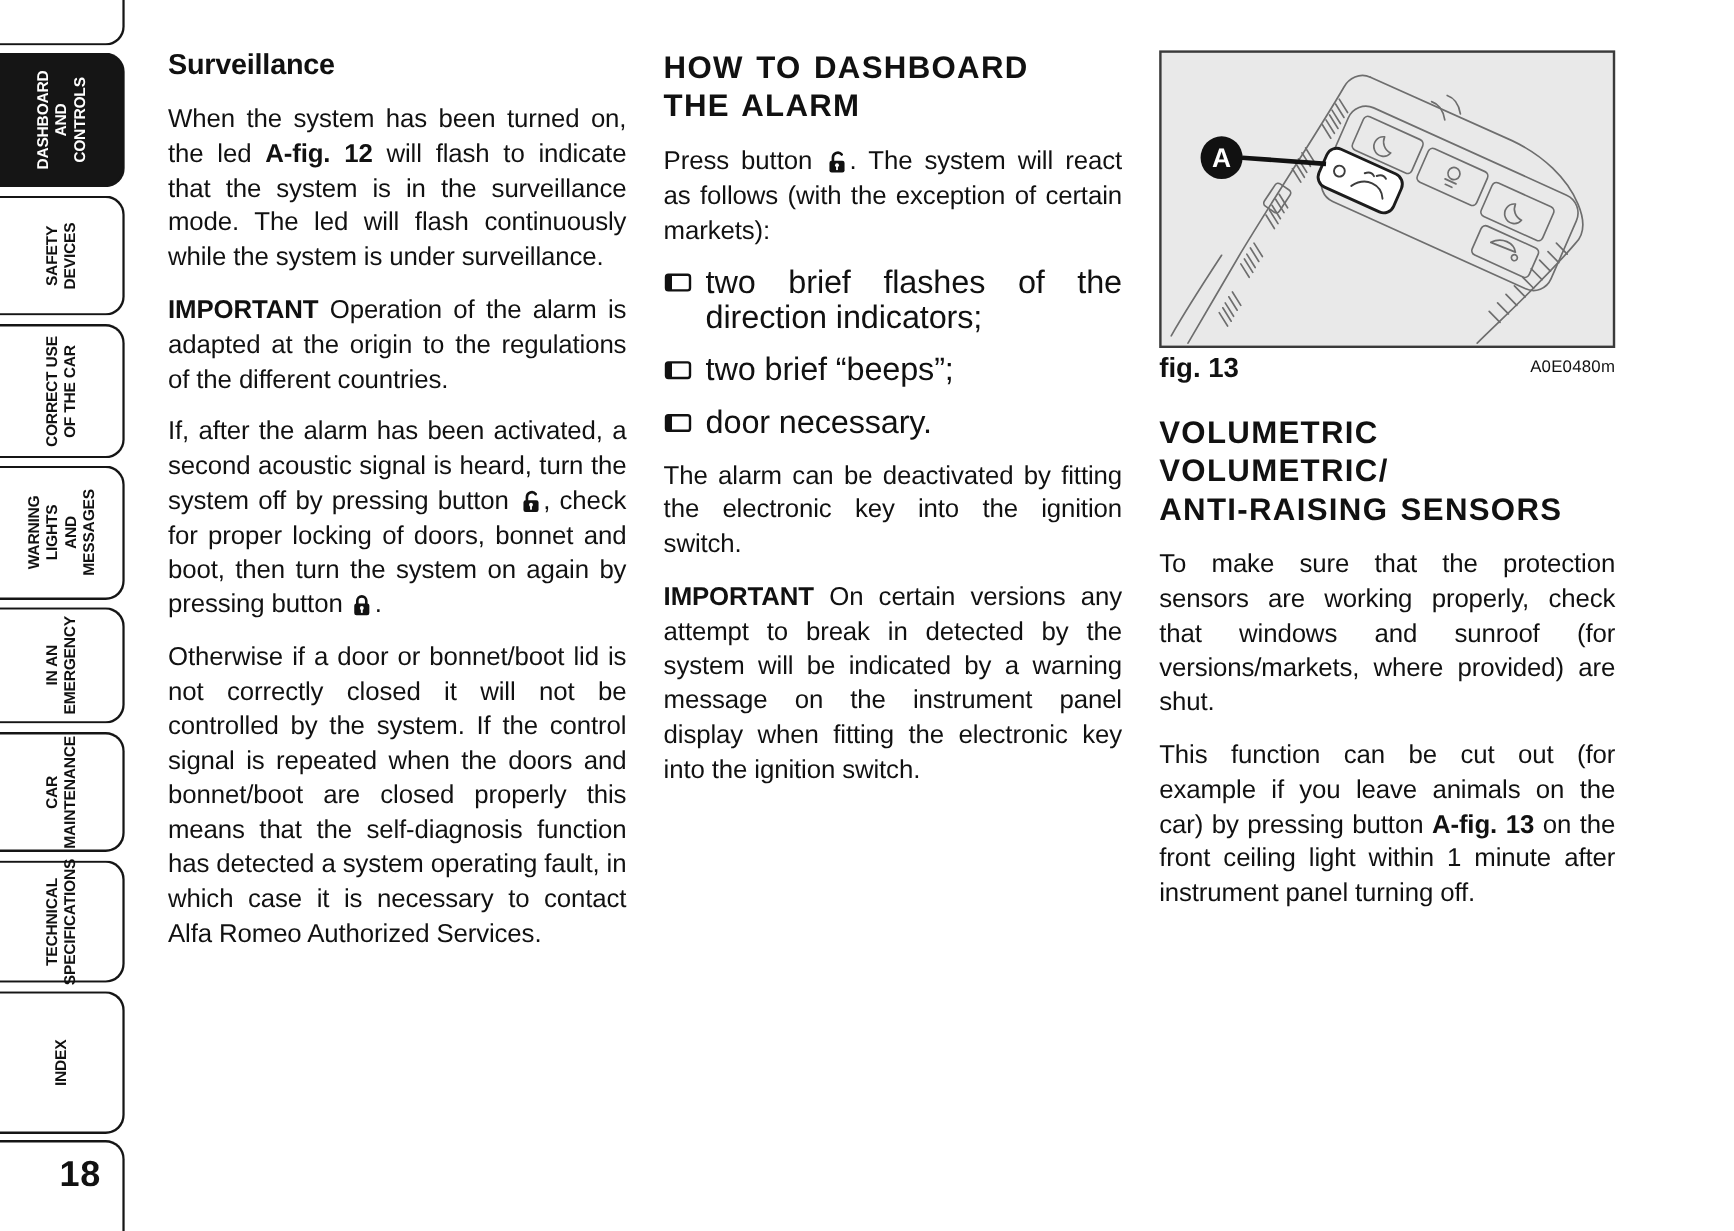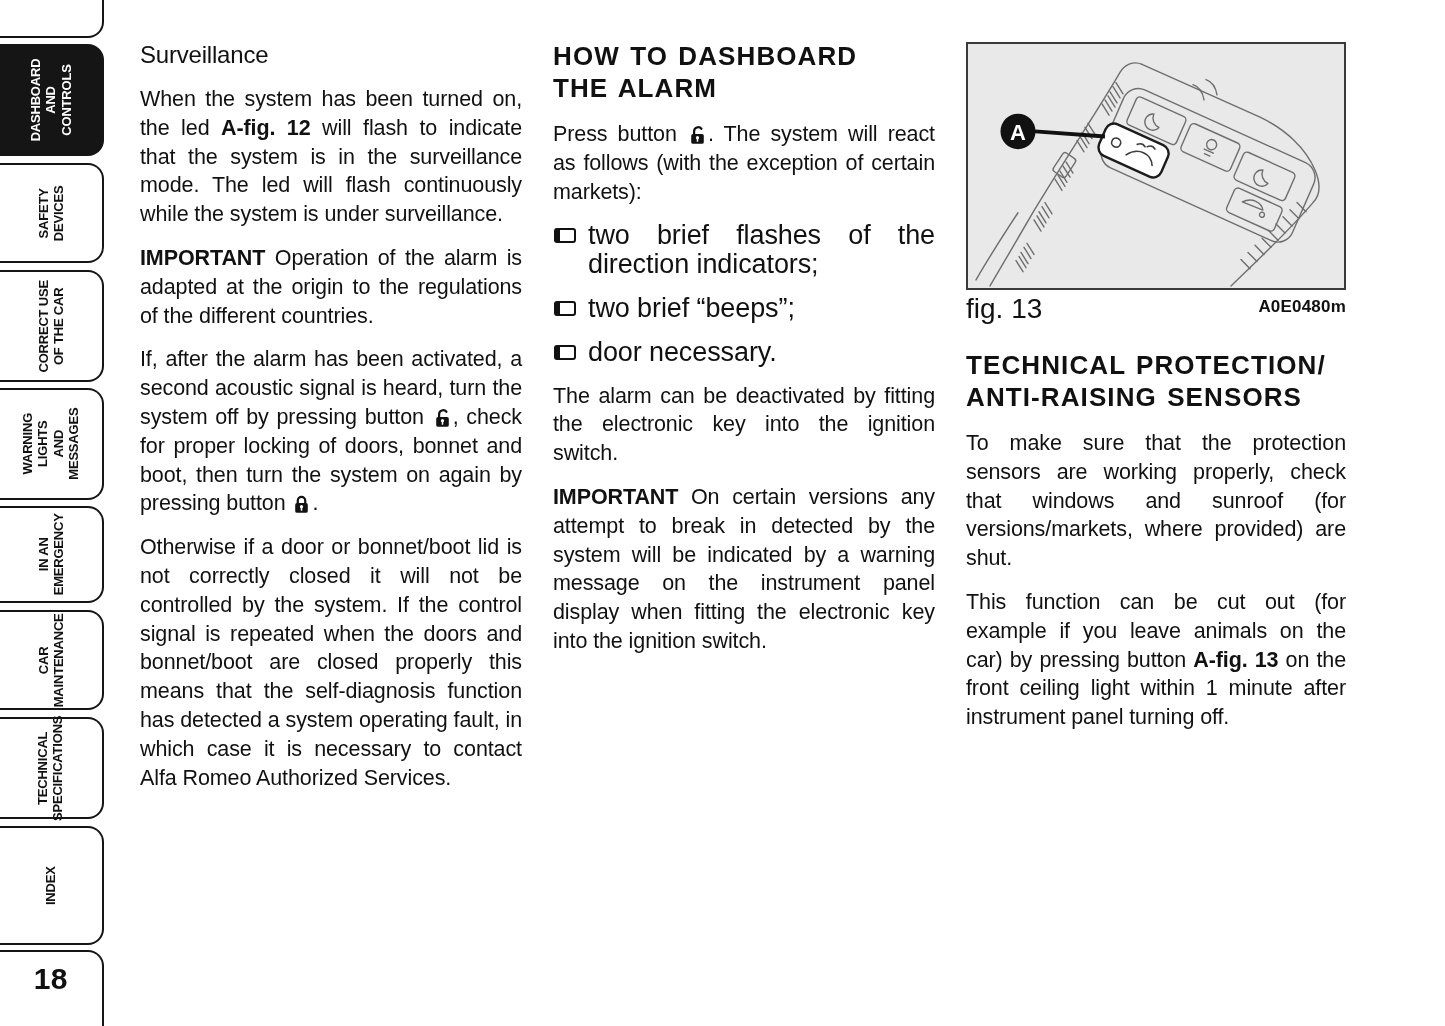--- a/index.html
+++ b/index.html
@@ -15,48 +15,48 @@
   #tab-stub{top:-66px;height:104px;}
   #tab-1{top:44px;height:112px;}
   #tab-2{top:163px;height:100px;}
   #tab-3{top:270px;height:112px;}
   #tab-4{top:388px;height:112px;}
   #tab-5{top:506px;height:97px;}
   #tab-6{top:610px;height:100px;}
   #tab-7{top:717px;height:102px;}
   #tab-8{top:826px;height:119px;}
   #tab-page{top:950px;height:120px;align-items:flex-start;justify-content:flex-end;}
-  #tab-page .pagenum{font-weight:bold;font-size:30px;padding:10px 34px 0 0;letter-spacing:0.5px;}
+  #tab-page .pagenum{font-weight:bold;font-size:30px;padding:10px 18px 0 0;letter-spacing:0.5px;}
 
   
   .col{position:absolute;top:40px;width:382px;}
   #col1{left:140px;}
   #col2{left:553px;}
   #col3{left:966px;top:42px;width:380px;}
   .col p{margin:0 0 15px;font-size:21.5px;line-height:28.8px;text-align:justify;letter-spacing:-0.1px;}
-  .h-sub{font-size:24px;font-weight:normal;line-height:29px;margin:0 0 16px;white-space:pre-line;letter-spacing:-0.2px;}
+  .h-sub{font-size:24px;font-weight:bold;line-height:29px;margin:0 0 16px;white-space:pre-line;letter-spacing:-0.2px;}
   .h-sub.mt{margin-top:27px;}
   .h-big{font-size:26px;font-weight:800;line-height:32px;letter-spacing:1.1px;word-spacing:2px;
          margin:0 0 16px;white-space:pre-line;}
   b{font-weight:bold;}
 
   
   .bullet{display:flex;margin:2px 0 15px;}
   .bmark{flex:none;width:14px;height:11px;border:2.5px solid #111;border-left-width:6px;border-radius:3px;
          margin:7px 12px 0 1px;}
   .btext{flex:1;font-size:27px;line-height:28.8px;text-align:justify;letter-spacing:-0.1px;}
 
   
   .lock{display:inline-block;vertical-align:-4px;margin:0 2px;line-height:0;}
 
   
   .figure-box{width:376px;height:244px;background:#e9e9e9;border:2px solid #3a3a3a;box-sizing:content-box;overflow:hidden;}
   .fig-cap{display:flex;justify-content:space-between;align-items:flex-start;margin-top:3px;width:380px;}
-  .fig-label{font-size:28px;}
-  .fig-code{font-size:17px;font-weight:bold;margin-top:4px;letter-spacing:0.2px;}
+  .fig-label{font-size:23px;font-weight:bold;}
+  .fig-code{font-size:14px;font-weight:normal;margin-top:4px;letter-spacing:0.2px;}
   .h-big.after-fig{margin-top:24px;}
   .thin{fill:none;stroke:#6e6e6e;stroke-width:1.4;stroke-linecap:round;stroke-linejoin:round;}
   .mid{fill:none;stroke:#3c3c3c;stroke-width:1.6;stroke-linecap:round;}
   .callout-a{fill:#fff;font-weight:bold;font-size:22px;font-family:"Liberation Sans","DejaVu Sans",sans-serif;}
 </style>
 </head>
 <body>
 
 <div id="page">
 
@@ -183,19 +183,19 @@
         <line x1="67" y1="86" x2="137" y2="91" stroke="#111" stroke-width="3.8"></line>
         <circle cx="50" cy="86" r="17.5" fill="#111"></circle>
         <text x="50" y="94" text-anchor="middle" class="callout-a">A</text>
       </svg>
     </div>
     <div class="fig-cap">
       <span class="fig-label">fig. 13</span>
       <span class="fig-code">A0E0480m</span>
     </div>
 
-    <div class="h-big after-fig">TECHNICAL PROTECTION/
+    <div class="h-big after-fig">VOLUMETRIC VOLUMETRIC/
 ANTI-RAISING SENSORS</div>
     <p>To make sure that the protection sensors are working properly, check that windows and sunroof (for versions/markets, where provided) are shut.</p>
     <p><span>This function can be cut out (for example if you leave animals on the car) by pressing button </span><b>A-fig. 13</b><span> on the front ceiling light within 1 minute after instrument panel turning off.</span></p>
   </div>
 
 </div>
 
 </body></html>

